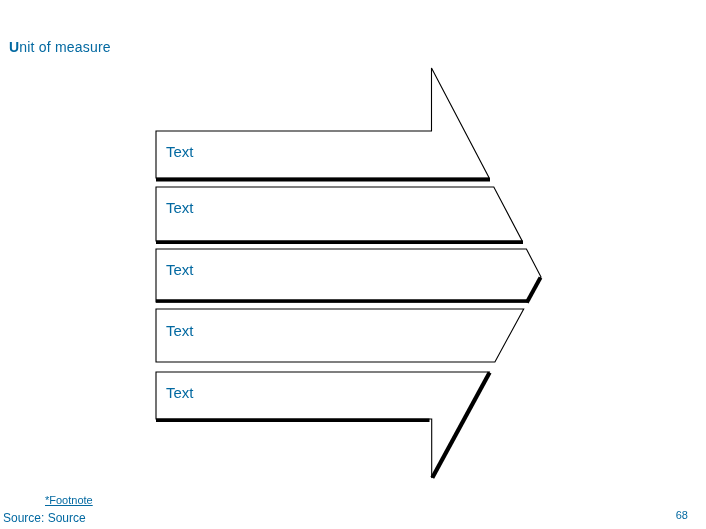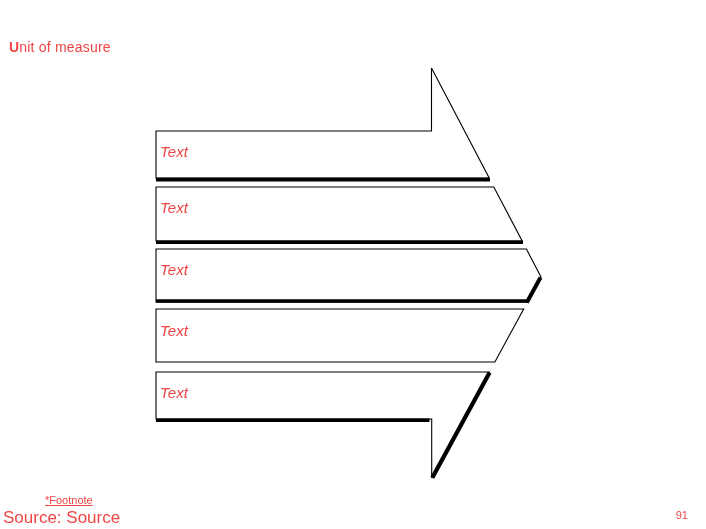--- a/index.html
+++ b/index.html
@@ -1,21 +1,21 @@
 <!DOCTYPE html>
 <html><head>
 <meta charset="utf-8">
 <style>
   html, body { margin: 0; padding: 0; background: #ffffff; }
   .slide {
     position: relative;
     width: 706px;
     height: 526px;
     background: #ffffff;
-    color: #ef4444;
+    color: #0369a1;
     font-family: "Liberation Sans", sans-serif;
     overflow: hidden;
   }
   .title {
     position: absolute;
     left: 9px;
     top: 38px;
     font-size: 14px;
     line-height: 18px;
     letter-spacing: 0.2px;
@@ -33,43 +33,42 @@
     stroke-linejoin: miter;
   }
   .thick-edge {
     fill: none;
     stroke: #000000;
     stroke-width: 3.6;
     stroke-linecap: butt;
   }
   .band-label {
     position: absolute;
-    left: 160px;
+    left: 166px;
     font-size: 15px;
     line-height: 18px;
-    font-style: italic;
   }
   .band-label-1 { top: 143px; }
   .band-label-2 { top: 199px; }
   .band-label-3 { top: 261px; }
   .band-label-4 { top: 322px; }
   .band-label-5 { top: 384px; }
   .footnote {
     position: absolute;
     left: 45px;
     top: 493px;
     font-size: 11px;
     line-height: 14px;
     text-decoration: underline;
   }
   .source {
     position: absolute;
     left: 3px;
     top: 511px;
-    font-size: 17px;
+    font-size: 12px;
     line-height: 14px;
   }
   .pagenum {
     position: absolute;
     right: 18px;
     top: 508px;
     font-size: 11px;
     line-height: 14px;
     text-align: right;
   }
@@ -102,15 +101,15 @@
   </svg>
 
   <div class="band-label band-label-1">Text</div>
   <div class="band-label band-label-2">Text</div>
   <div class="band-label band-label-3">Text</div>
   <div class="band-label band-label-4">Text</div>
   <div class="band-label band-label-5">Text</div>
 
   <div class="footnote">*Footnote</div>
   <div class="source">Source: Source</div>
-  <div class="pagenum">91</div>
+  <div class="pagenum">68</div>
 
 </div>
 
 </body></html>

